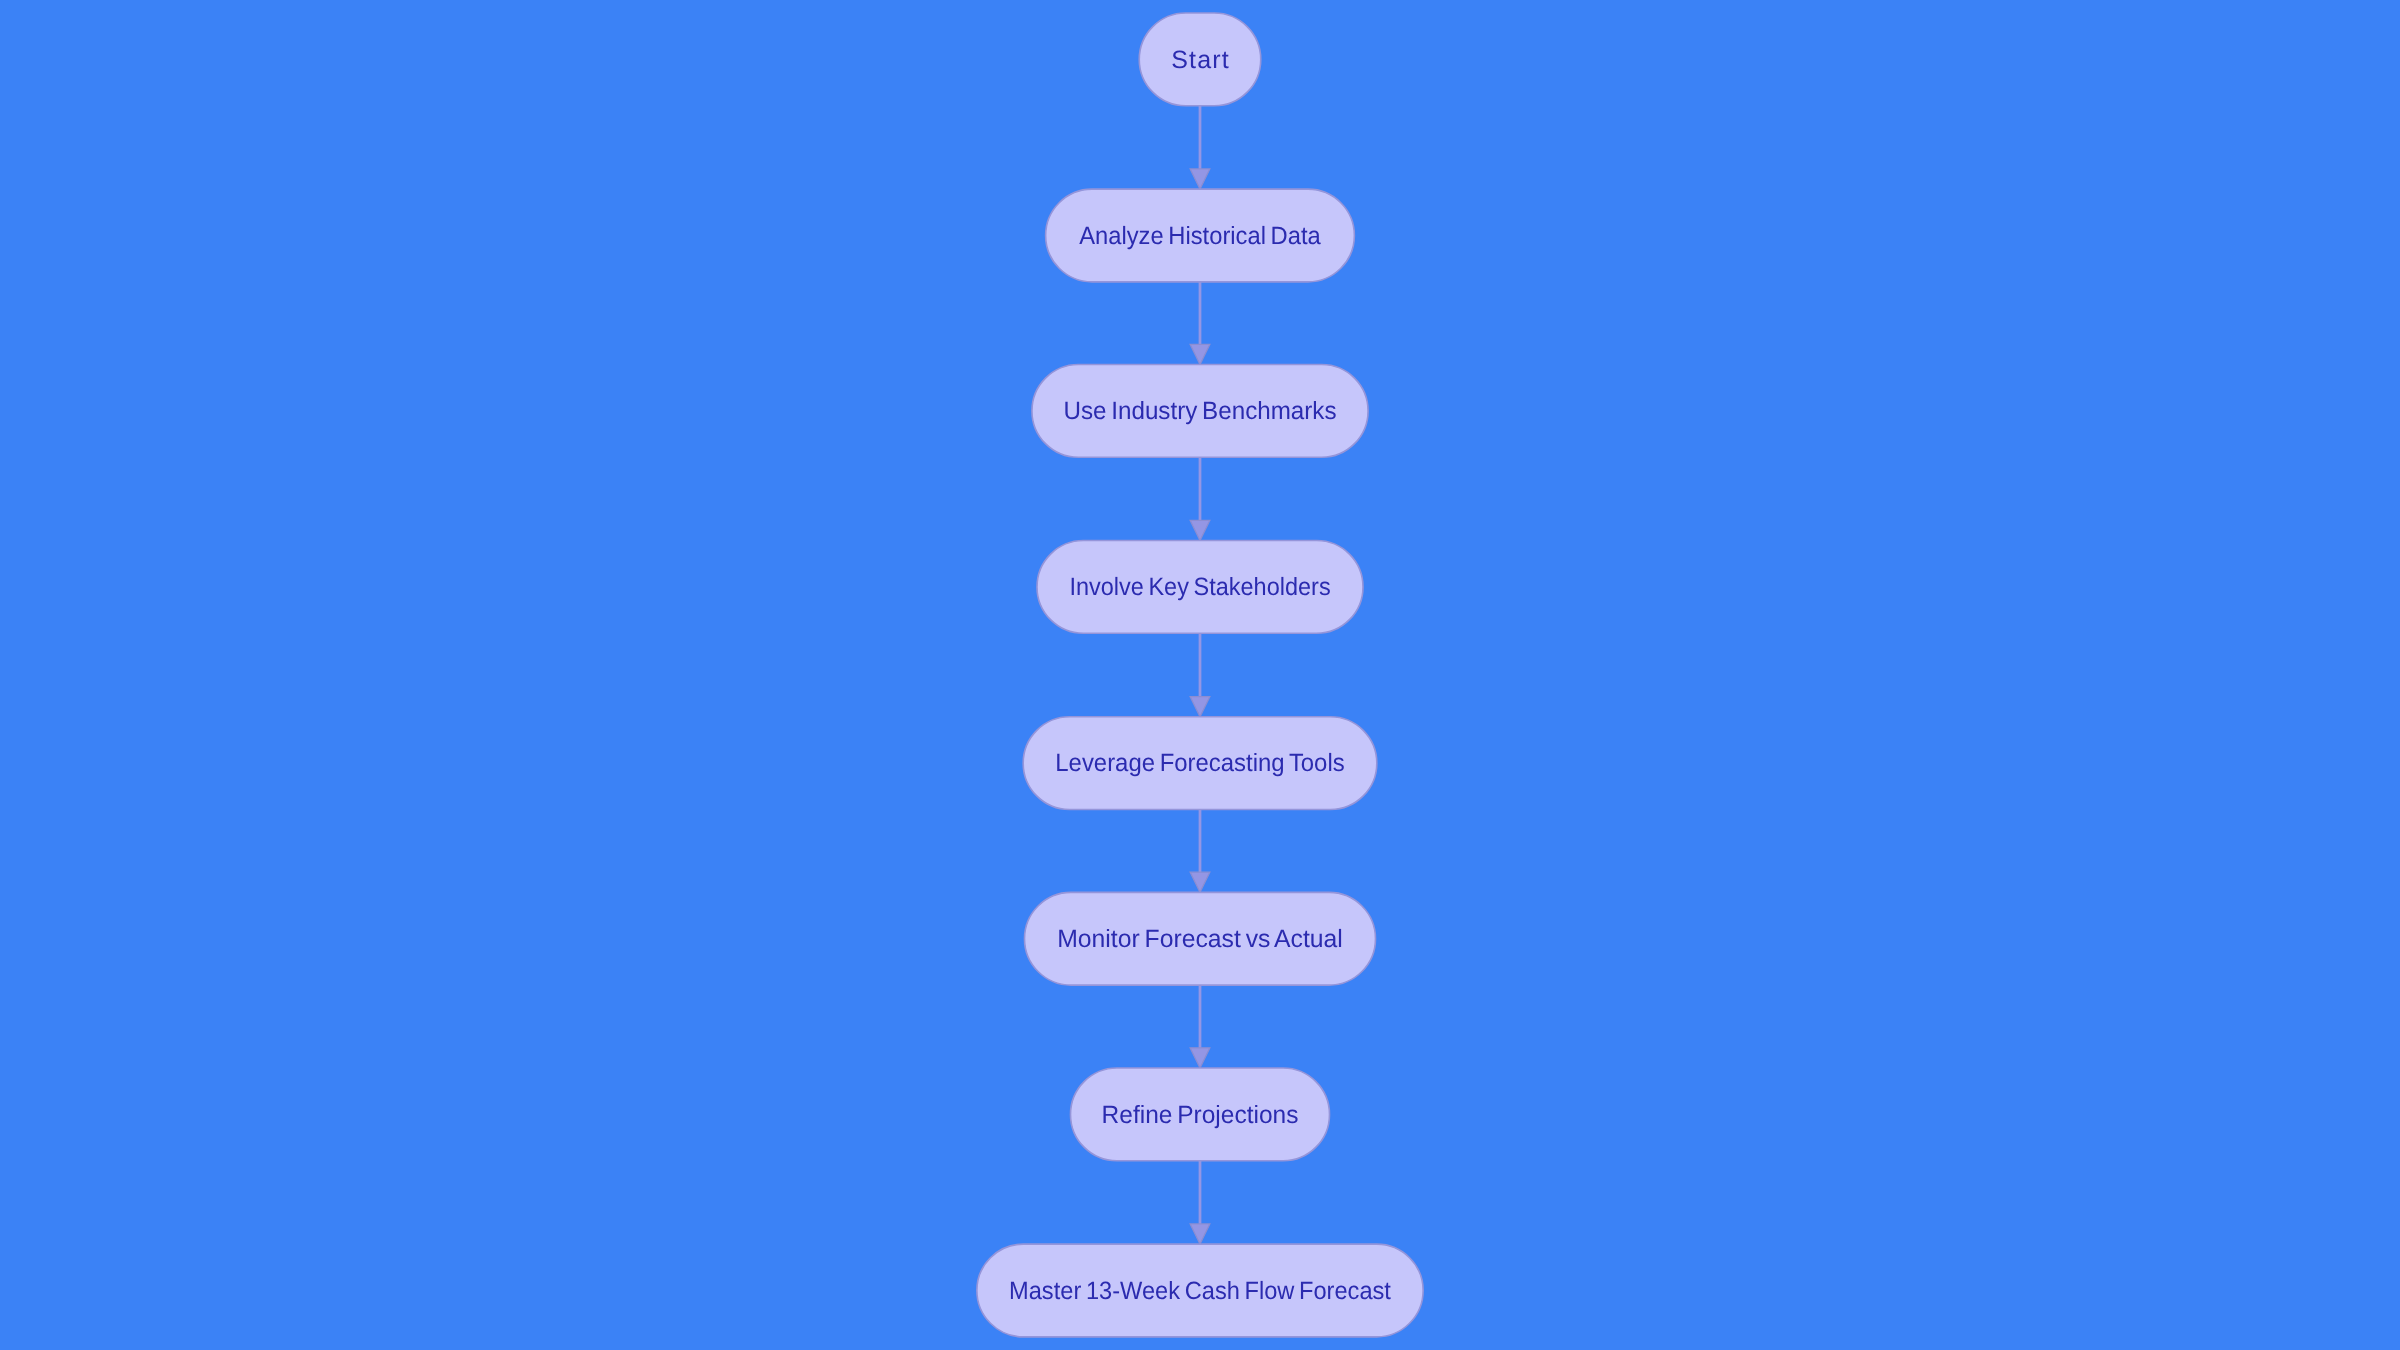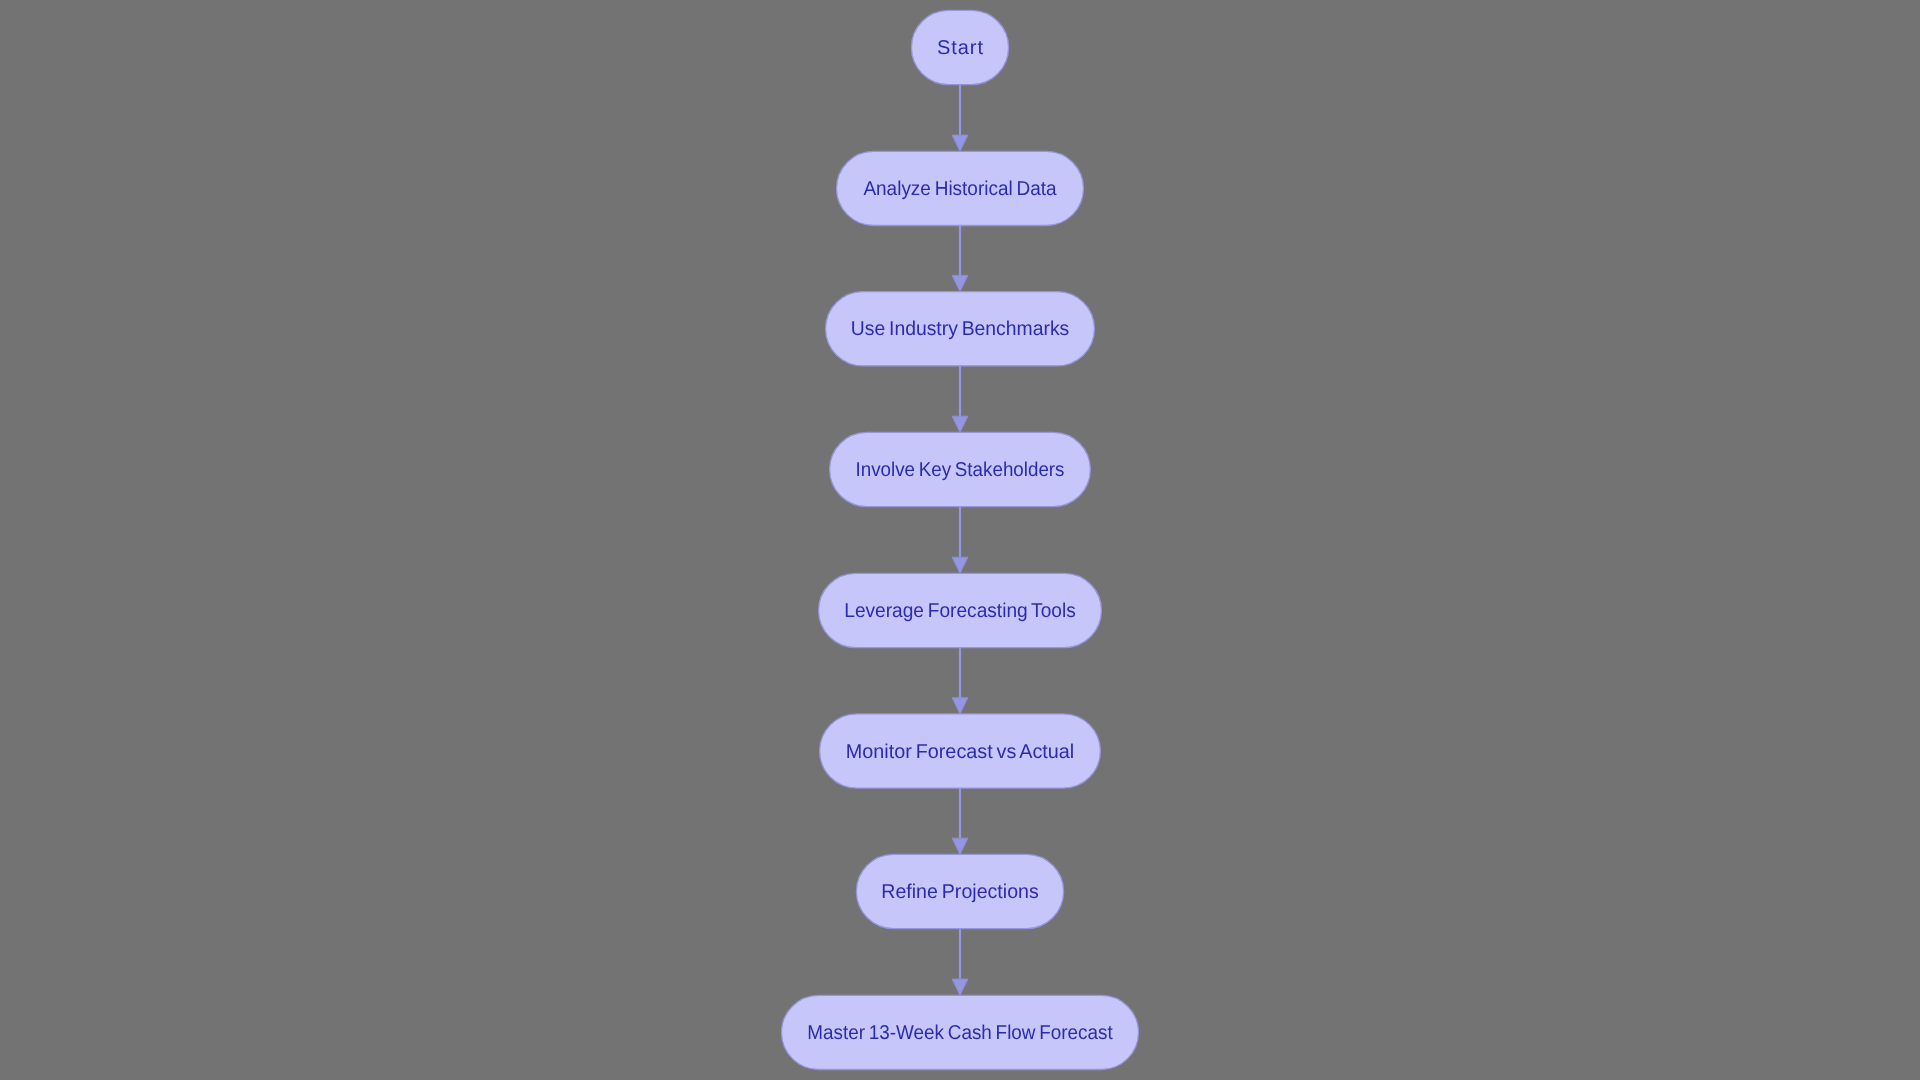--- a/index.html
+++ b/index.html
@@ -14,21 +14,21 @@
     -webkit-font-smoothing:antialiased;
     word-spacing:-1.6px;
   }
   .node-shape{stroke-width:1.3;}
   .edge-line{fill:none;stroke-width:2.2;}
   .edge-arrowhead{stroke-width:1;stroke-linejoin:miter;}
 </style>
 </head>
 <body style="background: rgb(255, 255, 255);">
 
-<div id="canvas" style="background: #737373;">
+<div id="canvas" style="background: #3b82f6;">
 <svg id="flow" viewBox="0 0 1920 1080">
 
   <g id="edges">
     <g>
       <path class="edge-line" d="M960,84.6L960,136.10000000000002" stroke="#9496e4"></path>
       <path class="edge-arrowhead" d="M952.1,135.10000000000002L967.9,135.10000000000002L960,151.3Z" fill="#9496e4" stroke="#8b8dd2"></path>
     </g>
     <g>
       <path class="edge-line" d="M960,225.5L960,276.4" stroke="#9496e4"></path>
       <path class="edge-arrowhead" d="M952.1,275.4L967.9,275.4L960,291.59999999999997Z" fill="#9496e4" stroke="#8b8dd2"></path>

